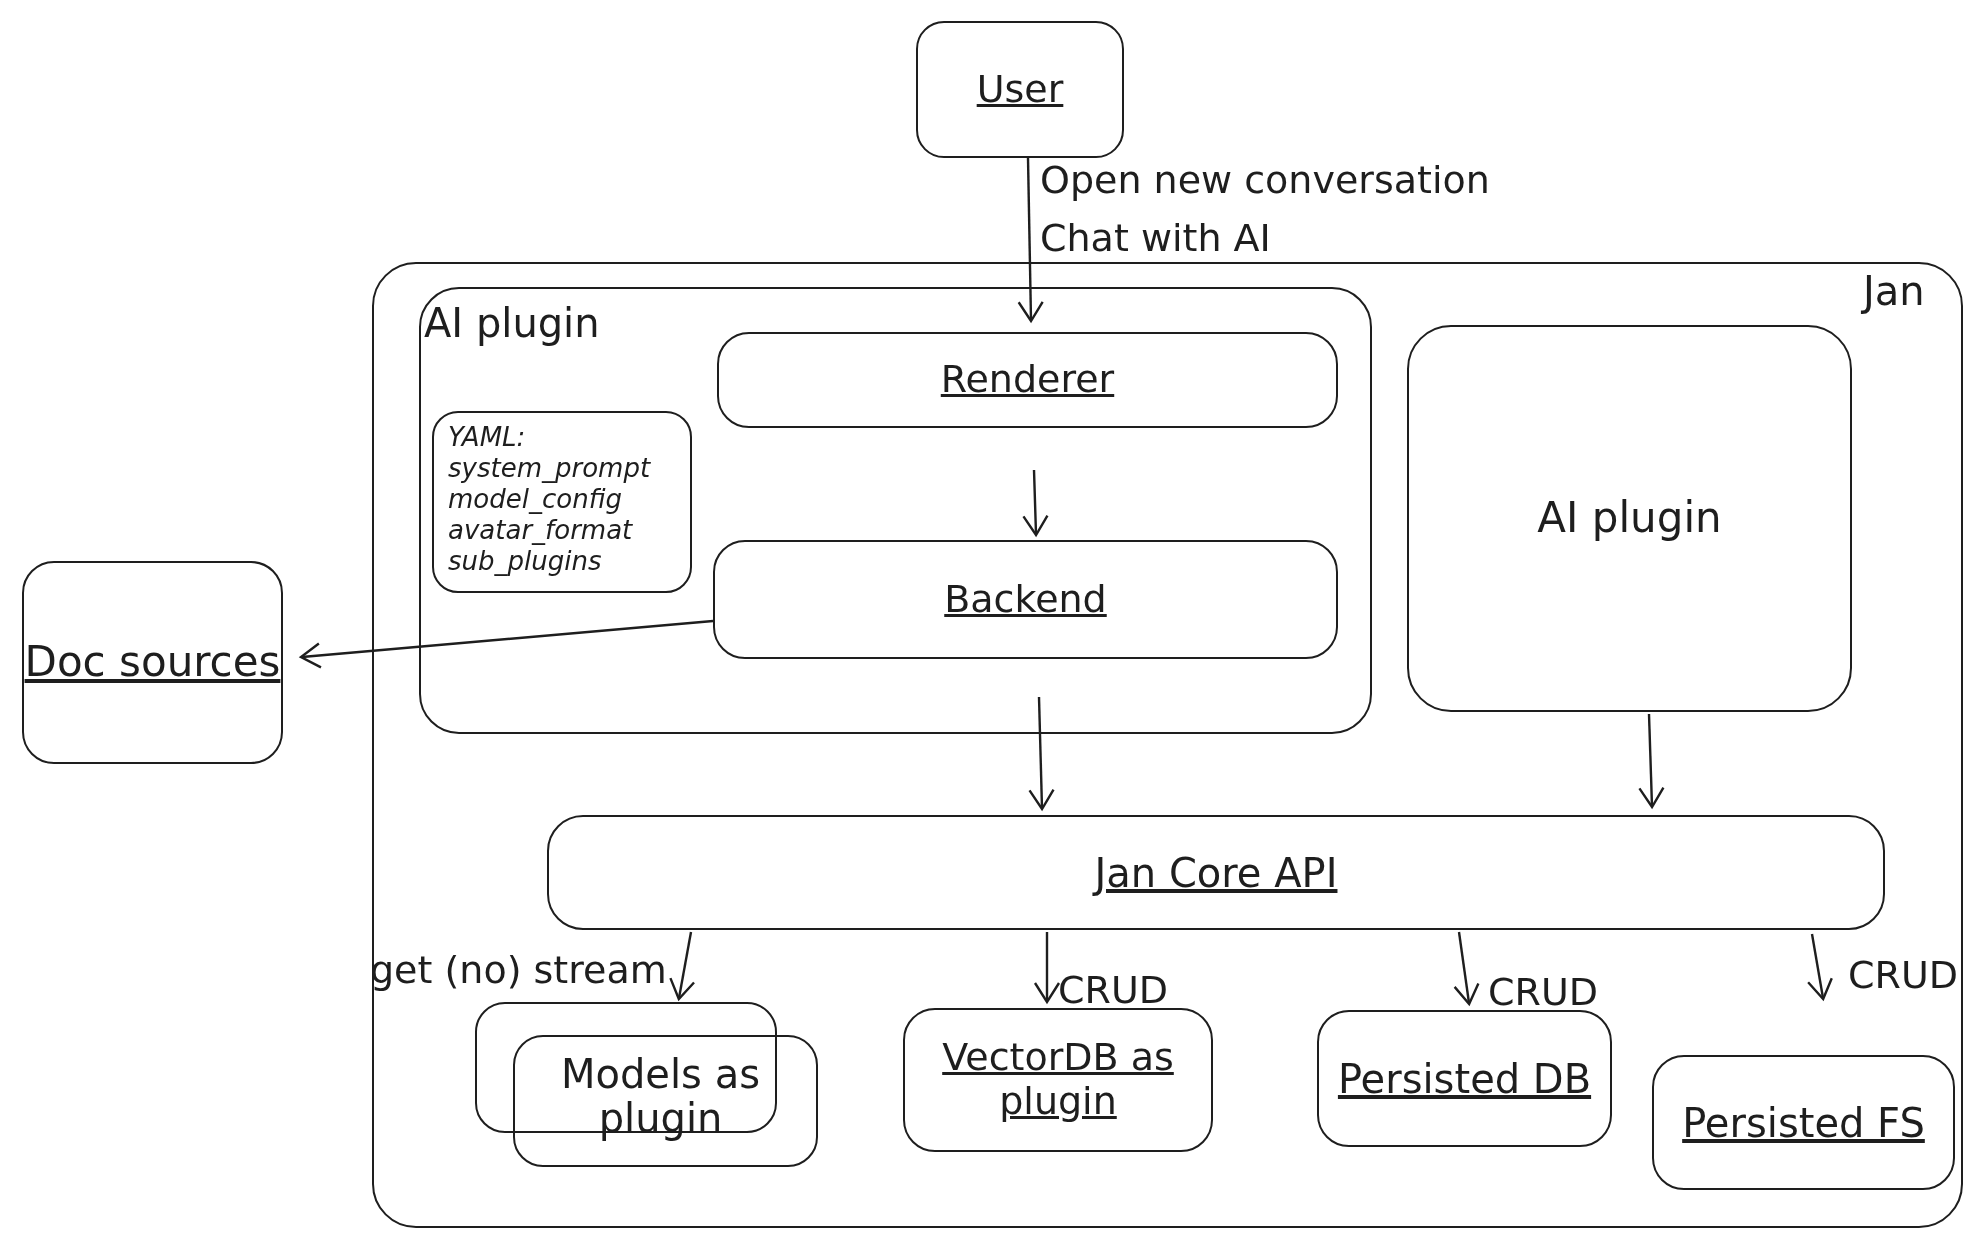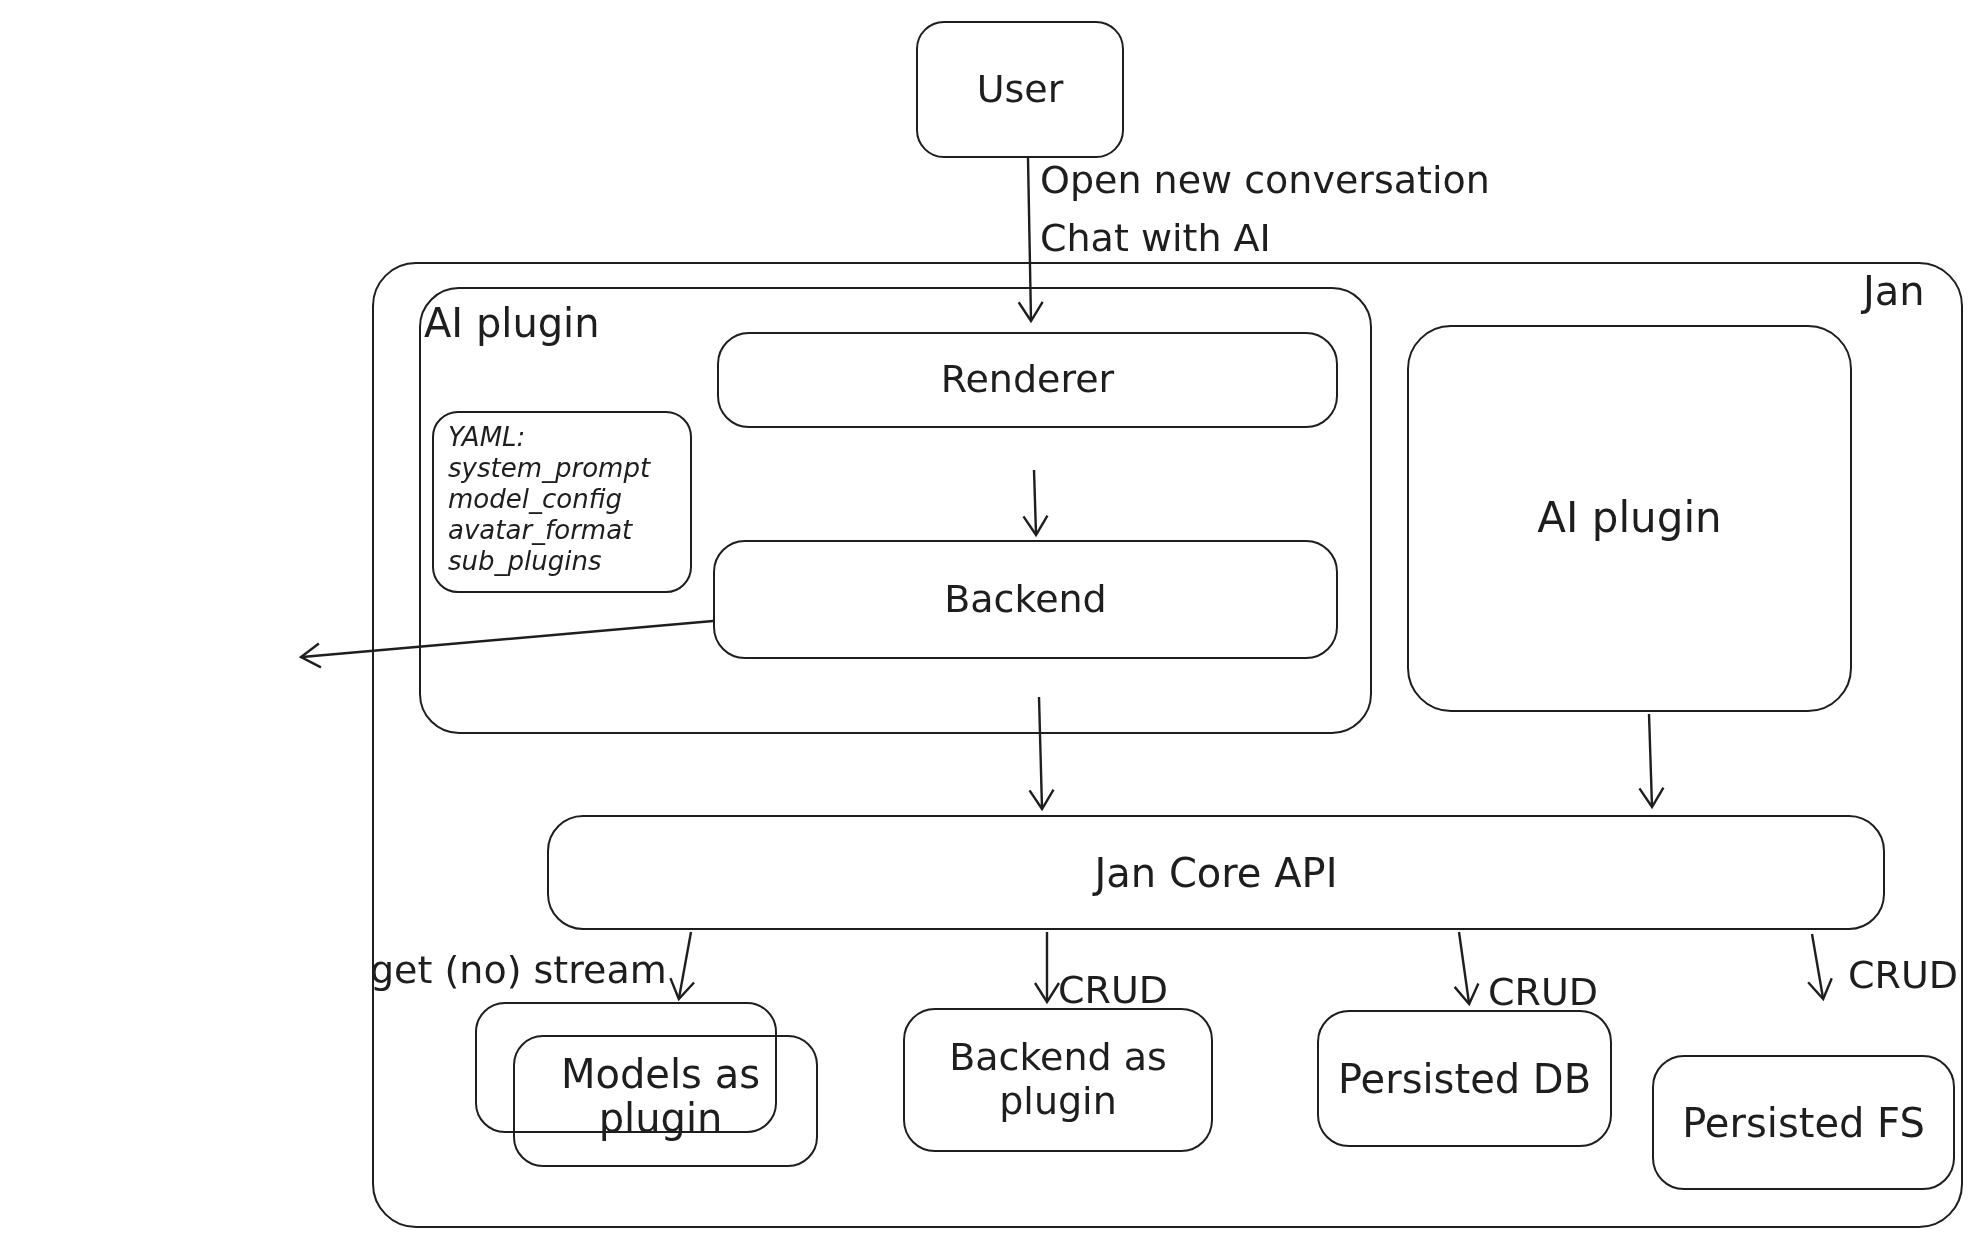--- a/index.html
+++ b/index.html
@@ -23,21 +23,21 @@
     position: absolute;
     border: 2.6px solid var(--stroke);
     background: transparent;
     display: flex;
     align-items: center;
     justify-content: center;
     text-align: center;
     line-height: 1.15;
   }
   .container-box { border-radius: 44px; }
-  .node-box { border-radius: 32px; }
+  .node-box { border-radius: 32px; text-decoration: underline; }
   .lbl {
     position: absolute;
     white-space: nowrap;
     color: var(--stroke);
   }
   .note-text {
     position: absolute;
     font-size: 26px;
     line-height: 31px;
     text-align: left;
@@ -75,40 +75,41 @@
 
   <div class="box" style="left:432px; top:411px; width:260px; height:182px; border-radius:26px;"></div>
   <div class="note-text" style="left:448px; top:422px;">
     <span>YAML:</span>
     <span>system_prompt</span>
     <span>model_config</span>
     <span>avatar_format</span>
     <span>sub_plugins</span>
   </div>
 
+  <div class="box node-box" style="left:22px; top:561px; width:261px; height:203px; font-size:42px;">Doc sources</div>
 
   <div class="box container-box" style="left:1407px; top:325px; width:445px; height:387px; font-size:42px;">AI plugin</div>
 
   <div class="box node-box" style="left:535px; top:815px; width:1338px; height:115px; font-size:40px; border-radius:36px;margin-left:12px;">Jan Core API</div>
 
   <div class="lbl" style="left:370px; top:948px; font-size:38px;">get (no) stream</div>
   <div class="lbl" style="left:1058px; top:968px; font-size:38px;">CRUD</div>
   <div class="lbl" style="left:1488px; top:970px; font-size:38px;">CRUD</div>
   <div class="lbl" style="left:1848px; top:953px; font-size:38px;">CRUD</div>
 
   <div class="box node-box" style="left:475px; top:1002px; width:302px; height:131px; border-radius:30px;"></div>
   <div class="box node-box" style="left:513px; top:1035px; width:305px; height:132px; border-radius:30px;"></div>
   <div class="lbl two-line" style="left:475px; top:1052px; width:343px; font-size:40px; text-align:center; line-height:1.1; white-space:normal;padding-left:28px;">
     <span>Models as</span>
     <span>plugin</span>
   </div>
 
   <div class="box node-box two-line" style="left:903px; top:1008px; width:310px; height:144px; font-size:38px;">
     <div>
-      <span>Backend as</span>
+      <span>VectorDB as</span>
       <span>plugin</span>
     </div>
   </div>
 
   <div class="box node-box" style="left:1317px; top:1010px; width:295px; height:137px; font-size:40px;text-align:center;">Persisted DB</div>
 
   <div class="box node-box" style="left:1652px; top:1012px; width:303px; height:135px; font-size:40px;margin-top:43px;">Persisted FS</div>
 
   <svg class="edges" viewBox="0 0 1981 1246">
     <defs>

